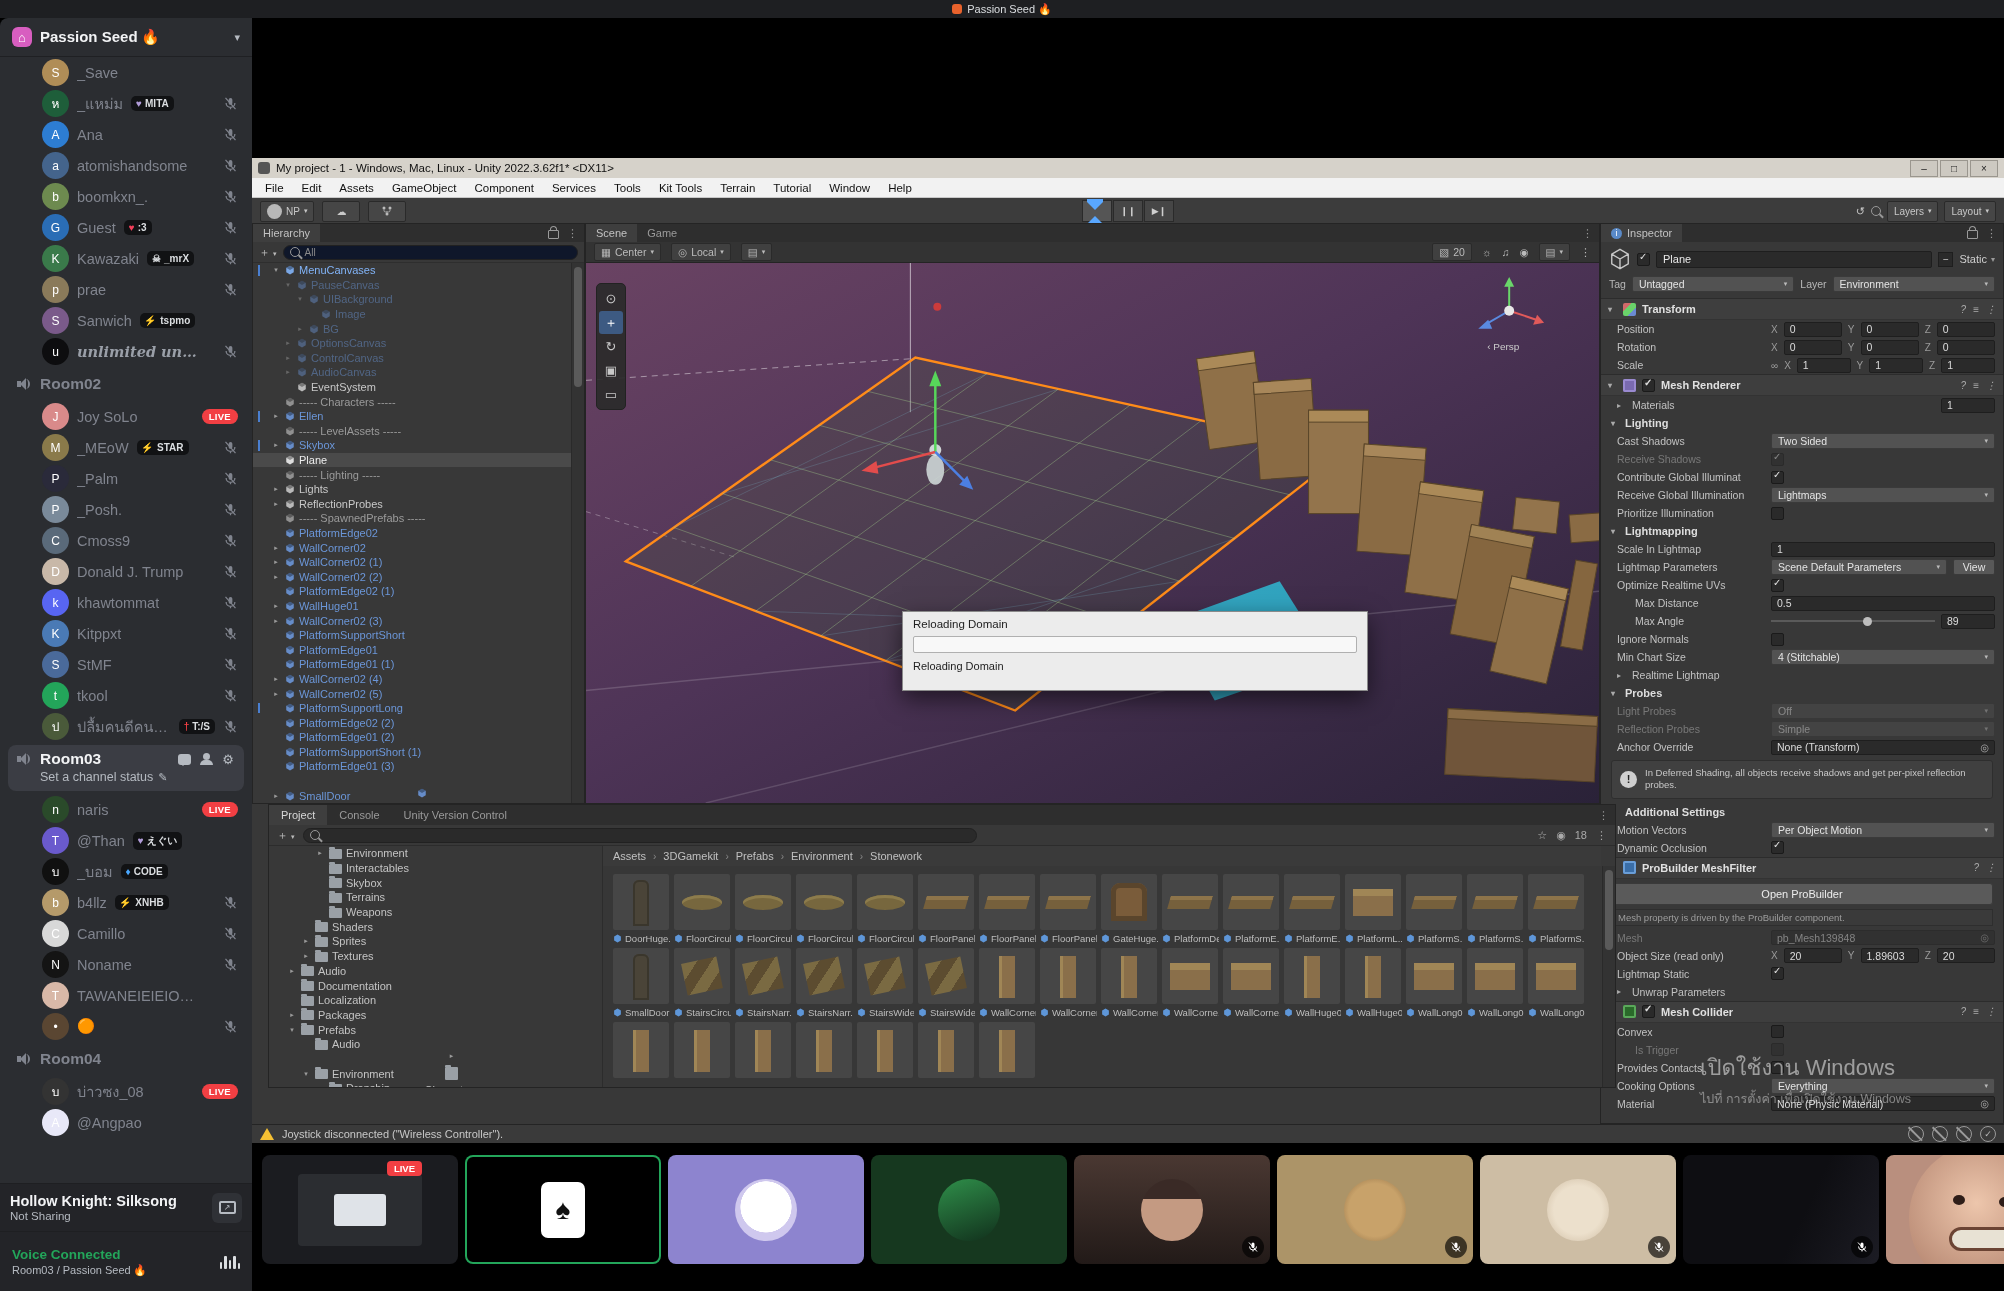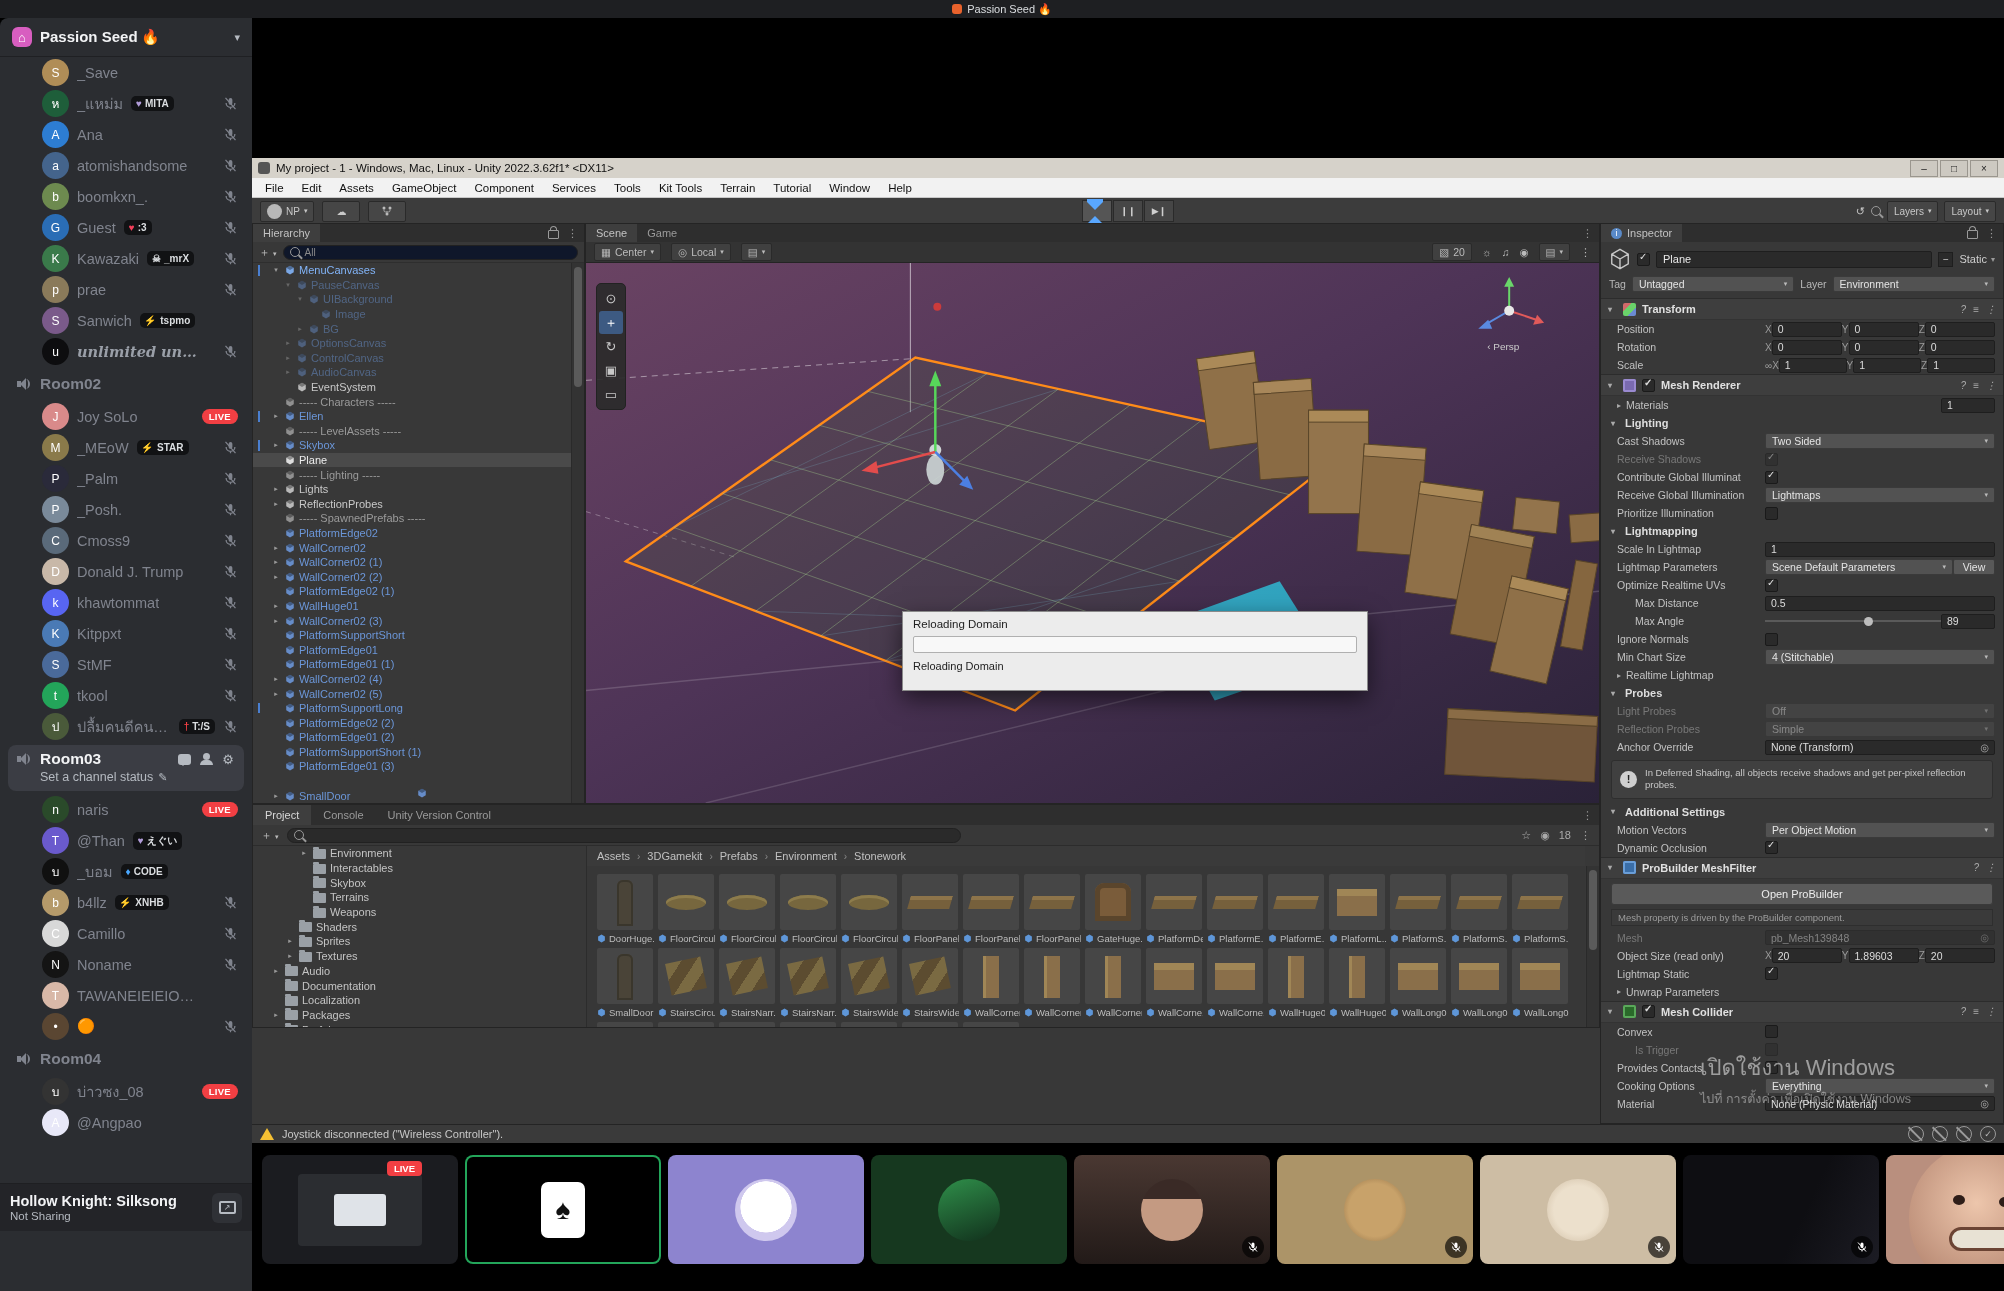--- a/index.html
+++ b/index.html
@@ -138,42 +138,42 @@
   .idd .ddar{margin-left:auto;font-style:normal;font-size:7px;color:#bbb;}
   .idd.grow{flex:1;}
   .icomp{height:20px;background:#3e3e3e;border-top:1px solid #2c2c2c;border-bottom:1px solid #333;display:flex;align-items:center;gap:6px;padding:0 7px;font-size:11px;font-weight:700;color:#e0e0e0;}
   .fold{font-style:normal;font-size:8px;color:#aaa;width:9px;}
   .comp-r{margin-left:auto;display:flex;gap:7px;color:#aaa;font-weight:400;font-size:10px;}
   .cicon{width:13px;height:13px;border-radius:2px;flex:0 0 13px;}
   .ci-x{background:linear-gradient(135deg,#d26a6a 33%,#6ad26a 33% 66%,#6a8ad2 66%);}
   .ci-mr{background:#7a6ab0;box-shadow:inset 0 0 0 2px #9a8ad0;}
   .ci-pb{background:#3a6ea8;box-shadow:inset 0 0 0 2px #6a9ed8;}
   .ci-mc{background:#2a6a2a;box-shadow:inset 0 0 0 2px #5aa85a;}
-  .irow{display:flex;align-items:center;height:18px;padding:0 8px 0 16px;font-size:10.5px;color:#c2c2c2;}
+  .irow{display:flex;align-items:center;height:18px;padding:0 8px 0 16px;font-size:10.5px;color:#c2c2c2;gap:6px;}
   .irow.ind{padding-left:34px;}
   .irow.dim{opacity:.45;}
   .ilabel{width:148px;flex:0 0 148px;white-space:nowrap;overflow:hidden;}
   .irow.ind .ilabel{width:130px;flex:0 0 130px;}
   .nf{flex:1;height:13px;background:#2a2a2a;border:1px solid #1e1e1e;border-radius:2px;display:flex;align-items:center;padding:0 5px;color:#dcdcdc;font-size:10.5px;min-width:0;}
   .nf.sm{flex:0 0 42px;}
   .ax{color:#9a9a9a;font-size:10px;}
   .objf{flex:1;height:13px;background:#2a2a2a;border:1px solid #1e1e1e;border-radius:2px;display:flex;align-items:center;padding:0 5px;color:#dcdcdc;font-size:10.5px;gap:5px;}
   .objf .pick{margin-left:auto;color:#aaa;font-size:10px;}
   .subhead{font-weight:700;color:#dedede;padding-left:10px;height:18px;display:flex;align-items:center;gap:5px;font-size:11px;}
   .slider{flex:1;display:flex;align-items:center;gap:8px;}
   .track{flex:1;height:2px;background:#5a5a5a;position:relative;}
   .knob{position:absolute;left:56%;top:-3.5px;width:9px;height:9px;border-radius:50%;background:#bdbdbd;}
   .infobox{margin:4px 10px;background:#404040;border:1px solid #2e2e2e;border-radius:3px;display:flex;gap:8px;padding:6px 8px;color:#c8c8c8;font-size:9.5px;line-height:1.3;align-items:center;}
   .bang{width:17px;height:17px;border-radius:50%;background:#cfcfcf;color:#222;font-weight:800;display:flex;align-items:center;justify-content:center;flex:0 0 17px;font-size:11px;}
   .btn-wide{margin:4px 10px;height:20px;background:#5a5a5a;border:1px solid #3a3a3a;border-radius:3px;display:flex;align-items:center;justify-content:center;font-size:11px;color:#ececec;}
   .note{margin:0 10px 3px;padding:0 6px;font-size:9.5px;color:#9d9d9d;height:15px;display:flex;align-items:center;background:#3a3a3a;border:1px solid #2e2e2e;}
   .viewbtn{flex:0 0 40px;height:14px;background:#585858;border:1px solid #3a3a3a;border-radius:2px;display:flex;align-items:center;justify-content:center;color:#e4e4e4;font-size:10.5px;}
 
   
-  .p-proj{left:0;top:581px;width:1348px;height:224px;}
+  .p-proj{left:16px;top:581px;width:1348px;height:284px;}
   .proj-tabs{height:20px;background:#2e2e2e;display:flex;align-items:center;font-size:11px;color:#9a9a9a;}
   .proj-tab{height:20px;display:flex;align-items:center;padding:0 12px;gap:5px;}
   .proj-tab.active{background:#3e3e3e;color:#d8d8d8;}
   .proj-toolbar{height:20px;background:#383838;border-bottom:1px solid #2c2c2c;display:flex;align-items:center;padding:0 8px;gap:8px;color:#bbb;font-size:11px;}
   .proj-search{flex:1;max-width:660px;height:13px;background:#2a2a2a;border:1px solid #212121;border-radius:8px;display:flex;align-items:center;pad:0 6px;padding:0 6px;gap:5px;}
   .pt-right{margin-left:auto;display:flex;align-items:center;gap:9px;color:#aaa;}
   .ftree{position:absolute;left:0;top:41px;width:333px;bottom:0;overflow:hidden;border-right:1px solid #2c2c2c;}
   .frow{display:flex;align-items:center;height:14.7px;font-size:11px;color:#c4c4c4;gap:4px;white-space:nowrap;}
   .frow .harrow{width:10px;color:#9a9a9a;font-size:7px;text-align:center;flex:0 0 10px;}
   .frow.sel{background:#4a4a4a;color:#ececec;}
@@ -725,20 +725,33 @@
         </div>
       </div>
 
     <div class="activity-panel">
       <div>
         <div class="act-title">Hollow Knight: Silksong</div>
         <div class="act-sub">Not Sharing</div>
       </div>
       <span class="act-btn">
           <span class="scr">↗</span>
+        </span>
+    </div>
+    <div class="voice-panel">
+      <div>
+        <div class="vp-status">Voice Connected</div>
+        <div class="vp-loc">Room03 / Passion Seed 🔥</div>
+      </div>
+      <span class="wave">
+          <i></i>
+          <i></i>
+          <i></i>
+          <i></i>
+          <i></i>
         </span>
     </div>
   </aside>
 
   <main id="stage">
 
     <div id="unity">
 
       <div class="u-title">
         <span class="u-ticon"></span>

